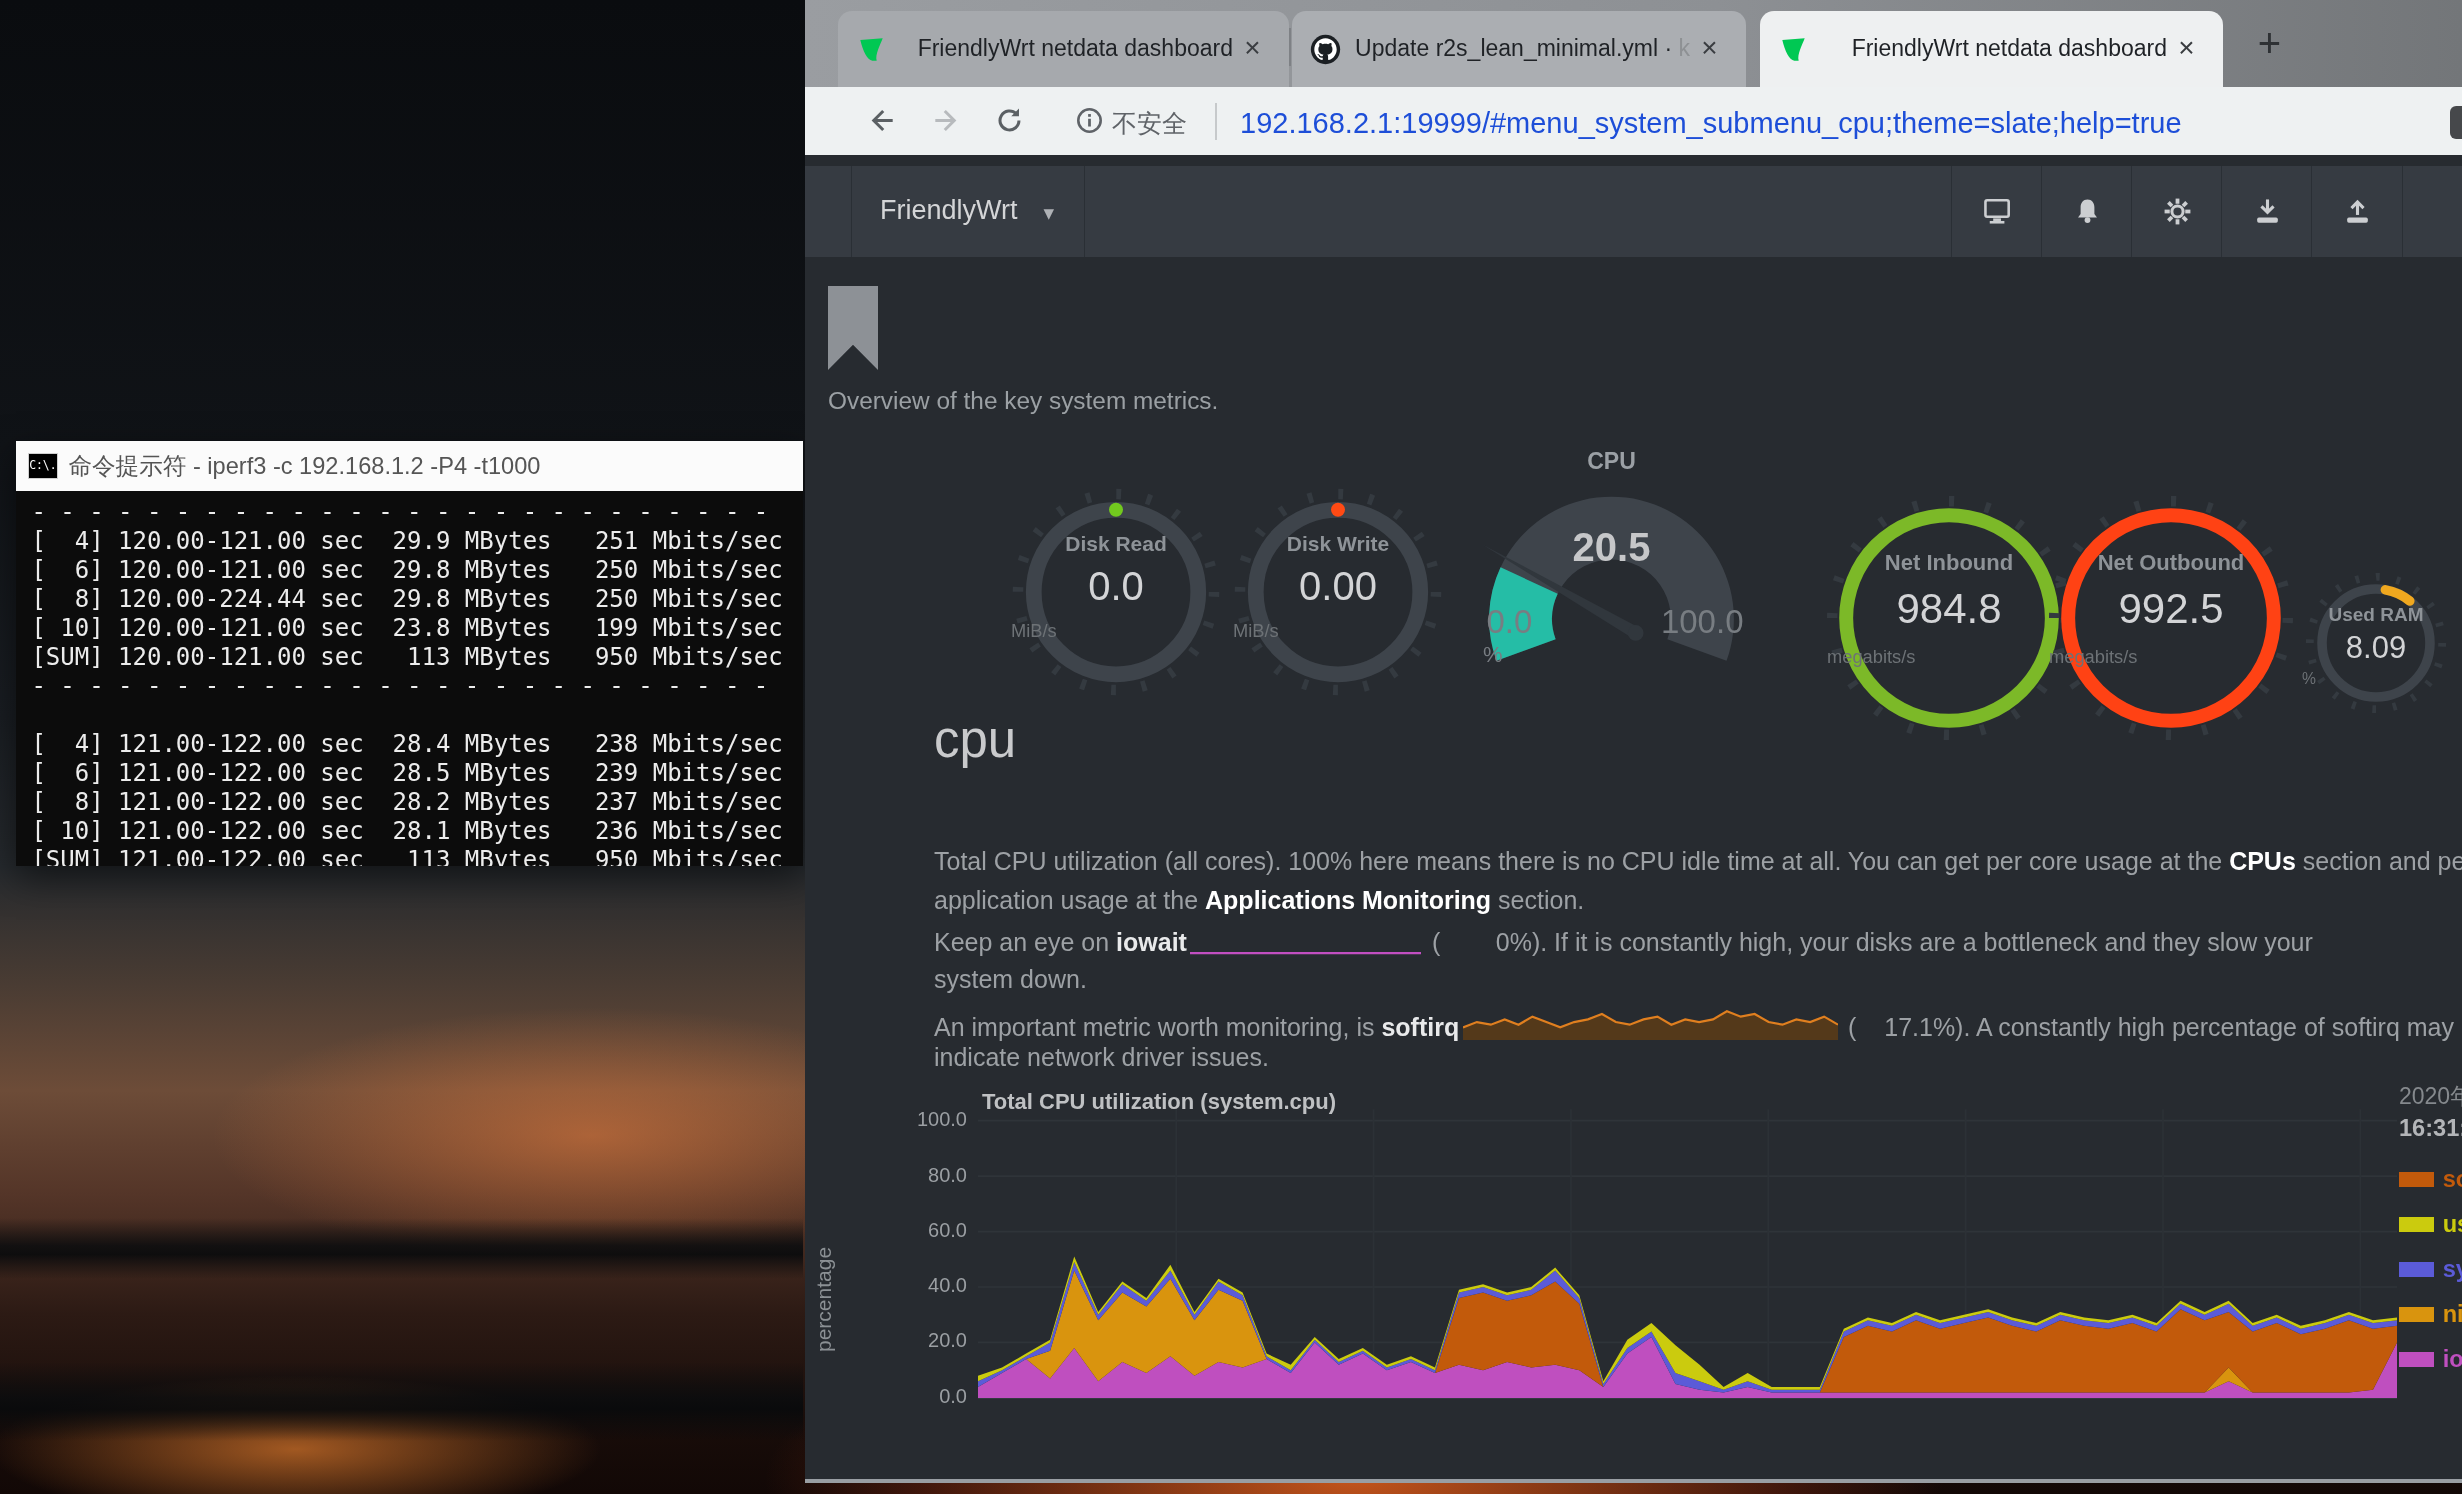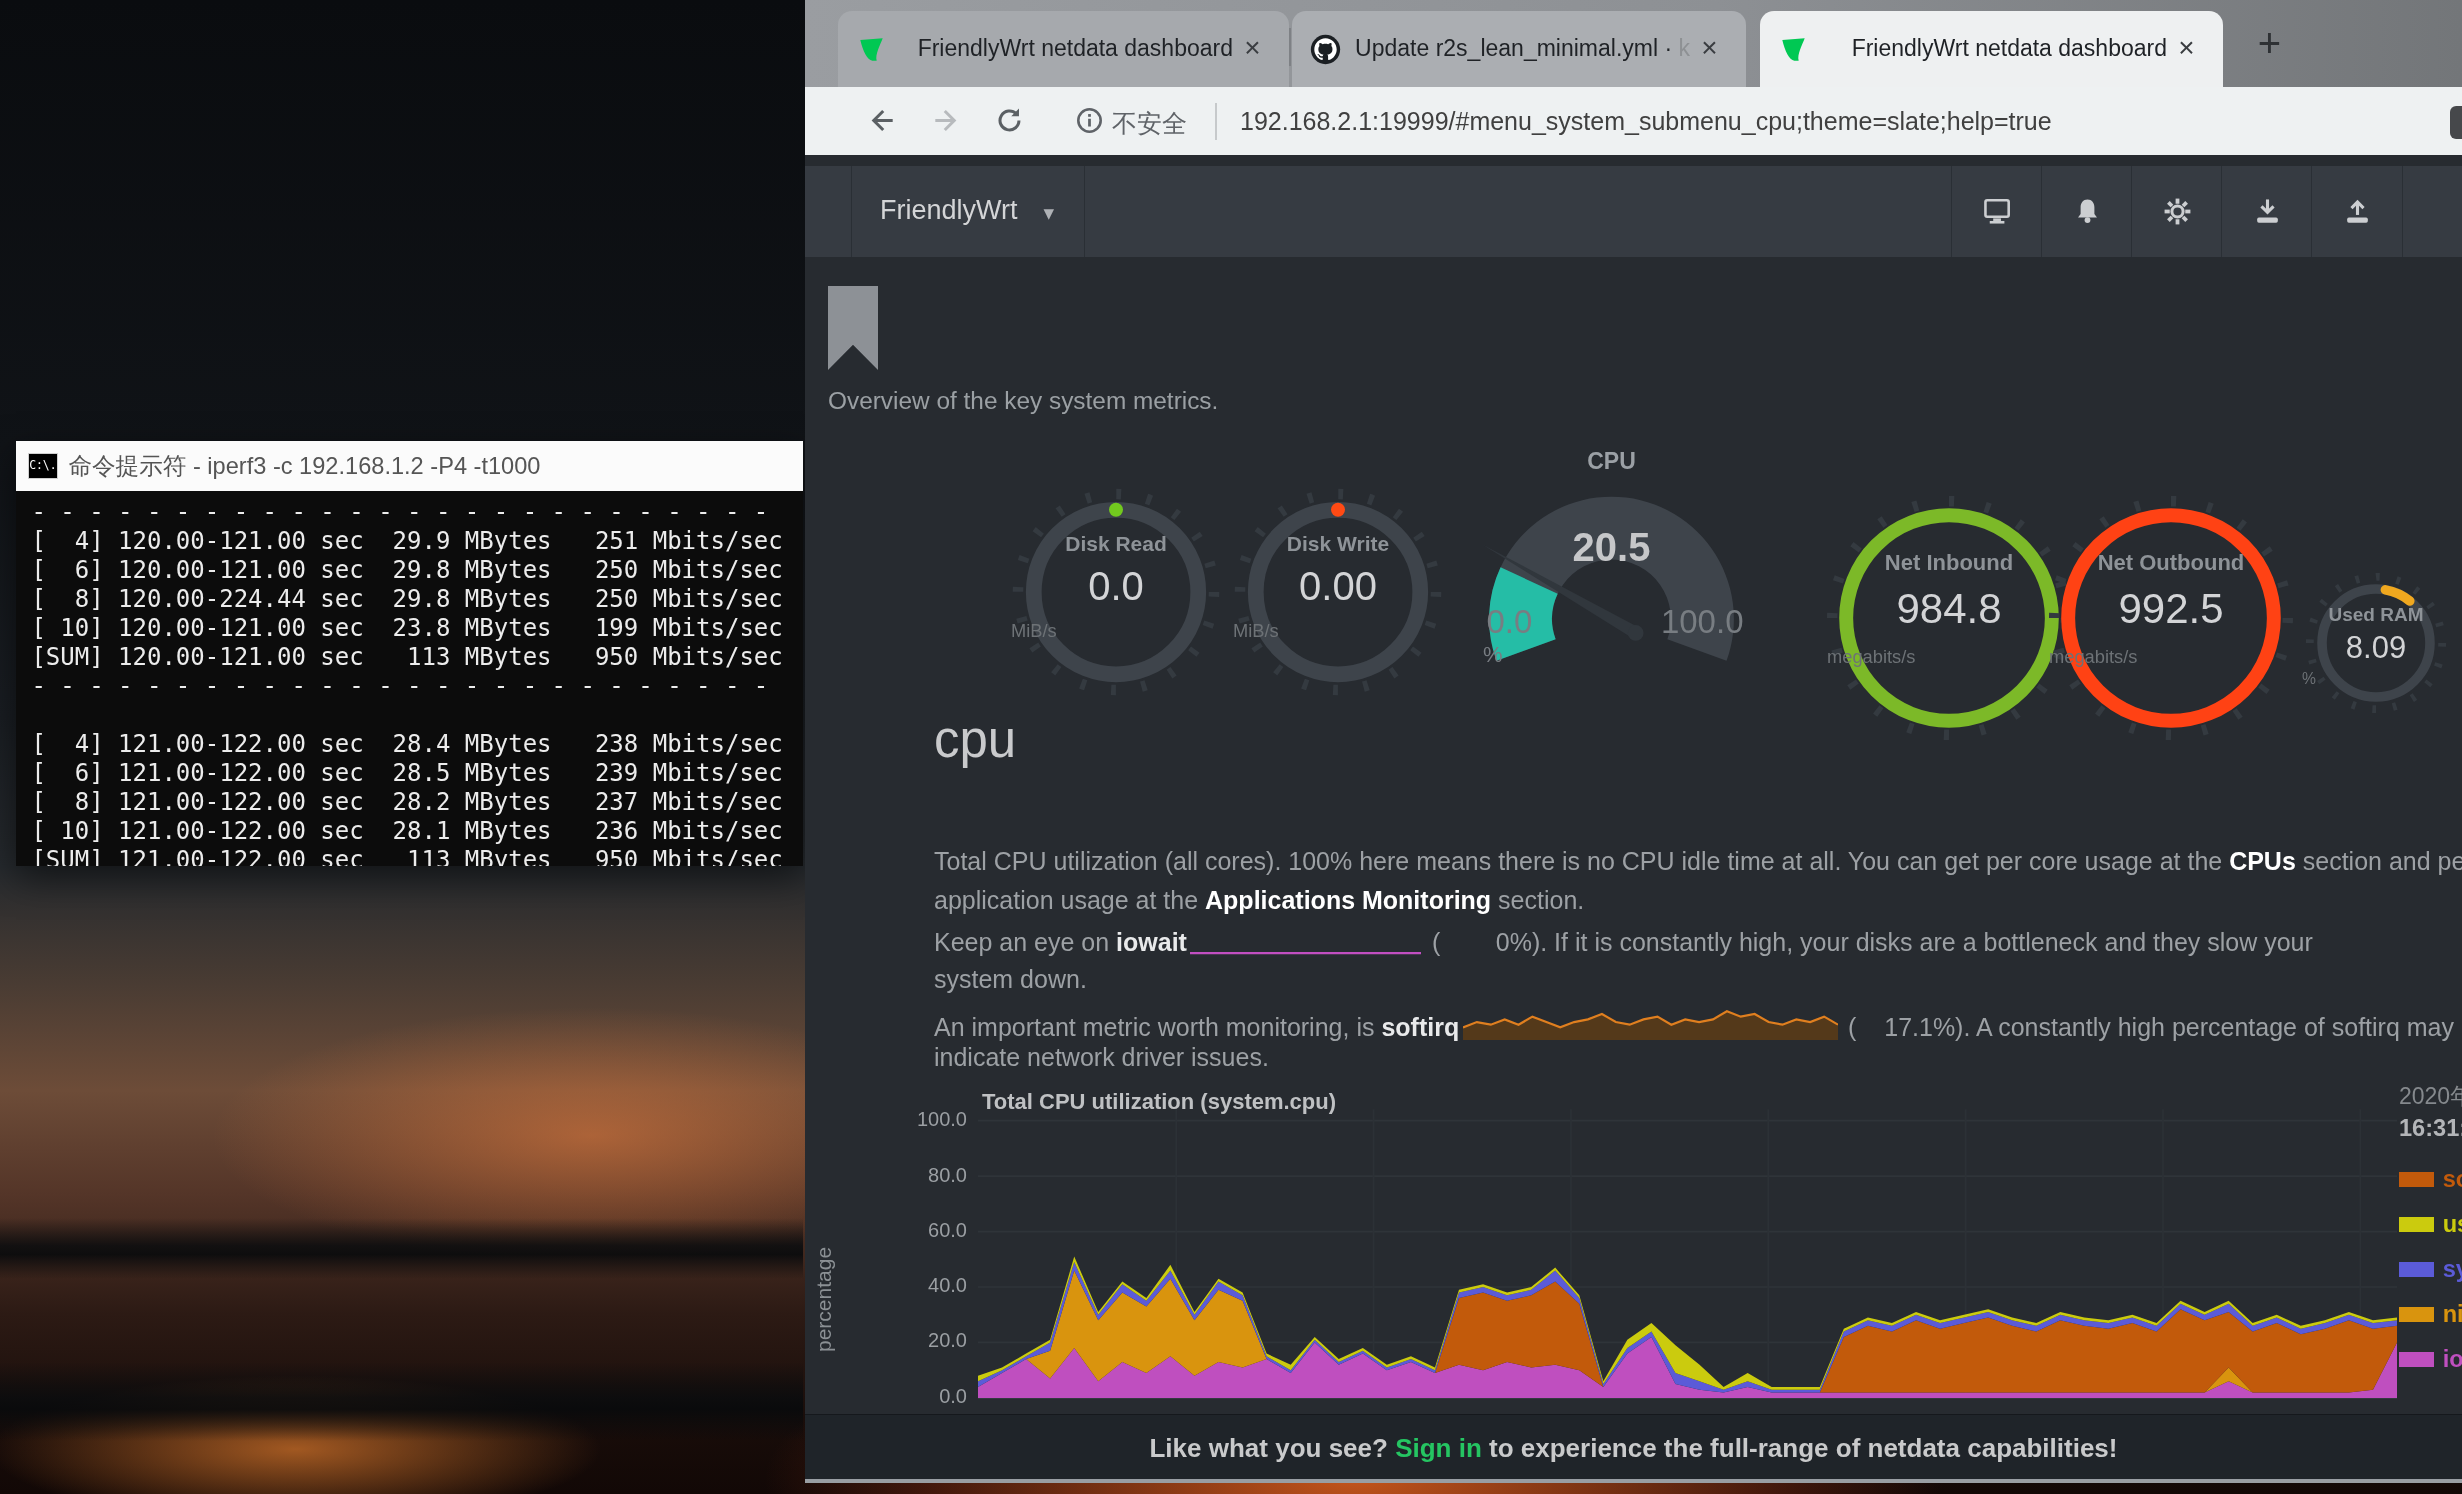--- a/index.html
+++ b/index.html
@@ -37,21 +37,21 @@
   .tab .ttl .faded{color:#8e9194;}
   .tab .cls{position:absolute;right:19px;top:19px;width:35px;height:35px;font-size:28px;line-height:35px;text-align:center;color:#3a3d41;}
   #newtab{position:absolute;left:1442px;top:21px;width:45px;height:45px;font-size:40px;line-height:44px;text-align:center;color:#2e3134;}
 
   #urlrow{position:absolute;left:0;top:87px;right:0;height:68px;background:#eef1f2;}
   .urlicon{position:absolute;top:18.3px;width:31px;height:31px;}
   #btn-back{left:61px;} #btn-fwd{left:126px;} #btn-reload{left:189px;}
   #sec-info{left:269px;}
   #sec-text{position:absolute;left:307px;top:20px;font-size:25px;color:#5f6368;}
   #url-divider{position:absolute;left:410px;top:15.7px;width:1.7px;height:37px;background:#c6c9cb;}
-  #url-text{position:absolute;left:435px;top:20px;font-size:25px;color:#404040;white-space:nowrap;}
+  #url-text{position:absolute;left:435px;top:20px;font-size:29px;color:#1d4ed8;white-space:nowrap;}
   #ext-icon{position:absolute;left:1645px;top:19px;width:26px;height:33px;background:#46484b;border-radius:6.1px;}
 
   
   #page{position:absolute;left:0;top:155px;right:0;height:1327px;background:#272b30;overflow:hidden;}
   #navbar{position:absolute;left:0;top:10.5px;right:0;height:91px;background:#363b42;}
   #brand{position:absolute;left:46px;top:0;width:232px;height:91px;border-left:1.7px solid #2a2f35;border-right:1.7px solid #2a2f35;}
   #brand-label{position:absolute;left:28px;top:29px;font-size:27px;color:#d4d5d7;}
   #brand-caret{position:absolute;right:30px;top:35px;font-size:21px;color:#aeb1b5;}
   .navbtn{position:absolute;top:0;width:90px;height:91px;border-left:1.7px solid #2a2f35;}
   .navbtn svg{position:absolute;left:30px;top:30px;}
@@ -387,21 +387,18 @@
           <div class="lg-item">
             <div class="lg-swatch" style="background: rgb(217, 148, 14);"></div>
             <div class="lg-label" style="color: rgb(217, 148, 14);">nice</div>
           </div>
           <div class="lg-item">
             <div class="lg-swatch" style="background: rgb(191, 79, 191);"></div>
             <div class="lg-label" style="color: rgb(191, 79, 191);">iowait</div>
           </div>
         </div>
 
-      <div id="footer">
-        <div id="footer-text"><span>Like what you see? </span><span id="signin">Sign in</span><span> to experience the full-range of netdata capabilities!</span></div>
-      </div>
     </div>
 
     <div id="win-bottom"></div>
   </div>
 </div>
 
 
 </body></html>

